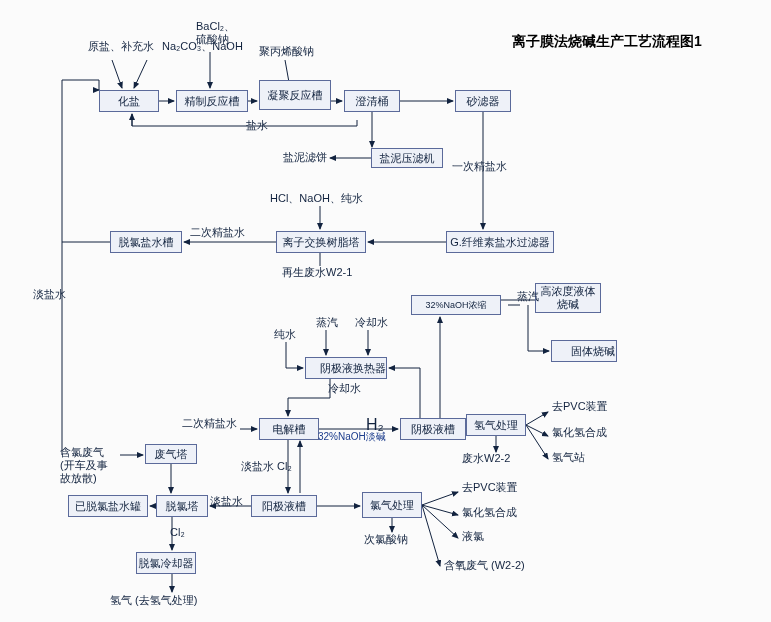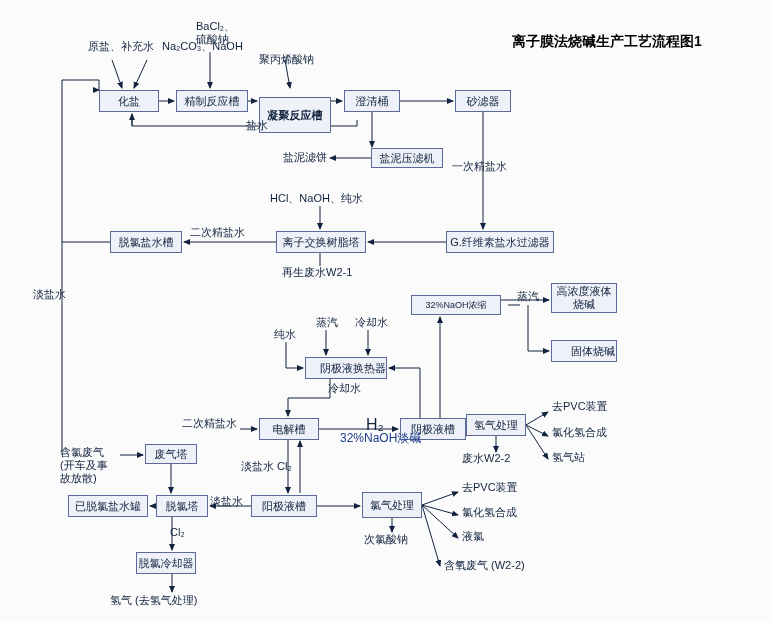--- a/index.html
+++ b/index.html
@@ -9,21 +9,21 @@
   svg#wires{position:absolute;left:0;top:0;width:771px;height:622px;}
 
   .title{position:absolute;color:#000000;font-weight:bold;font-size:14px;white-space:nowrap;}
 
   .box{position:absolute;box-sizing:border-box;border:1px solid #5b6a9a;
        background:#eef1f8;color:#12233f;font-size:11px;line-height:1.15;
        display:flex;align-items:center;justify-content:center;text-align:center;
        padding:1px 2px;white-space:nowrap;}
   .lbl{position:absolute;color:#12233f;font-size:11px;line-height:1.2;white-space:nowrap;}
   .lbl.sm{font-size:16px;}
-  .lbl.xs{font-size:12px;margin-left:22px;}
+  .lbl.xs{font-size:10px;}
   .lbl.blue{color:#1b3c8c;}
 </style>
 </head>
 <body>
 
 <div id="canvas">
 
   <svg id="wires" viewBox="0 0 771 622">
     <defs>
       <marker id="ah" markerWidth="7" markerHeight="7" refX="6" refY="3" orient="auto">
@@ -117,44 +117,44 @@
       <path d="M422,505 L440,566"></path>
 
       <path d="M392,518 L392,532"></path>
     </g>
   </svg>
 
   <div class="title" style="left:512px;top:33px;">离子膜法烧碱生产工艺流程图1</div>
 
   <div class="box" style="left:99px;top:90px;width:60px;height:22px;">化盐</div>
   <div class="box" style="left:176px;top:90px;width:72px;height:22px;">精制反应槽</div>
-  <div class="box" style="left:259px;top:97px;width:72px;height:36px;font-weight:bold;">凝聚反应槽</div>
+  <div class="box" style="left:259px;top:80px;width:72px;height:30px;">凝聚反应槽</div>
   <div class="box" style="left:344px;top:90px;width:56px;height:22px;">澄清桶</div>
   <div class="box" style="left:455px;top:90px;width:56px;height:22px;">砂滤器</div>
   <div class="box" style="left:371px;top:148px;width:72px;height:20px;">盐泥压滤机</div>
   <div class="box" style="left:446px;top:231px;width:108px;height:22px;">G.纤维素盐水过滤器</div>
   <div class="box" style="left:276px;top:231px;width:90px;height:22px;">离子交换树脂塔</div>
   <div class="box" style="left:110px;top:231px;width:72px;height:22px;">脱氯盐水槽</div>
   <div class="box" style="left:411px;top:295px;width:90px;height:20px;font-size:9px;">32%NaOH浓缩</div>
-  <div class="box" style="left:551px;top:283px;width:66px;height:30px;white-space:normal;">高浓度液体烧碱</div>
+  <div class="box" style="left:535px;top:283px;width:66px;height:30px;white-space:normal;">高浓度液体烧碱</div>
   <div class="box" style="left:551px;top:340px;width:66px;height:22px;padding-left:20px;">固体烧碱</div>
   <div class="box" style="left:305px;top:357px;width:82px;height:22px;padding-left:16px;">阴极液换热器</div>
   <div class="box" style="left:259px;top:418px;width:60px;height:22px;">电解槽</div>
   <div class="box" style="left:400px;top:418px;width:66px;height:22px;">阴极液槽</div>
   <div class="box" style="left:466px;top:414px;width:60px;height:22px;">氢气处理</div>
   <div class="box" style="left:145px;top:444px;width:52px;height:20px;">废气塔</div>
   <div class="box" style="left:68px;top:495px;width:80px;height:22px;">已脱氯盐水罐</div>
   <div class="box" style="left:156px;top:495px;width:52px;height:22px;">脱氯塔</div>
   <div class="box" style="left:251px;top:495px;width:66px;height:22px;">阳极液槽</div>
   <div class="box" style="left:362px;top:492px;width:60px;height:26px;">氯气处理</div>
   <div class="box" style="left:136px;top:552px;width:60px;height:22px;">脱氯冷却器</div>
 
   <div class="lbl" style="left:196px;top:20px;">BaCl₂、</div>
   <div class="lbl" style="left:196px;top:33px;">硫酸钠</div>
-  <div class="lbl" style="left:259px;top:53px;">聚丙烯酸钠</div>
+  <div class="lbl" style="left:259px;top:45px;">聚丙烯酸钠</div>
   <div class="lbl" style="left:88px;top:40px;">原盐、补充水</div>
   <div class="lbl" style="left:162px;top:40px;">Na₂CO₃、NaOH</div>
   <div class="lbl" style="left:246px;top:119px;">盐水</div>
   <div class="lbl" style="left:283px;top:151px;">盐泥滤饼</div>
   <div class="lbl" style="left:452px;top:160px;">一次精盐水</div>
   <div class="lbl" style="left:270px;top:192px;">HCl、NaOH、纯水</div>
   <div class="lbl" style="left:190px;top:226px;">二次精盐水</div>
   <div class="lbl" style="left:282px;top:266px;">再生废水W2-1</div>
   <div class="lbl" style="left:33px;top:288px;">淡盐水</div>
   <div class="lbl" style="left:517px;top:290px;">蒸汽</div>

